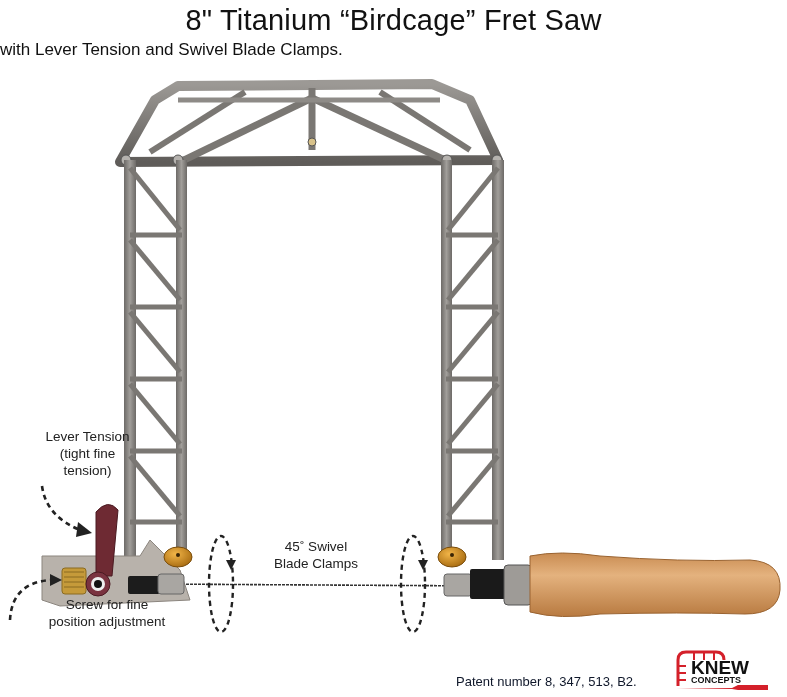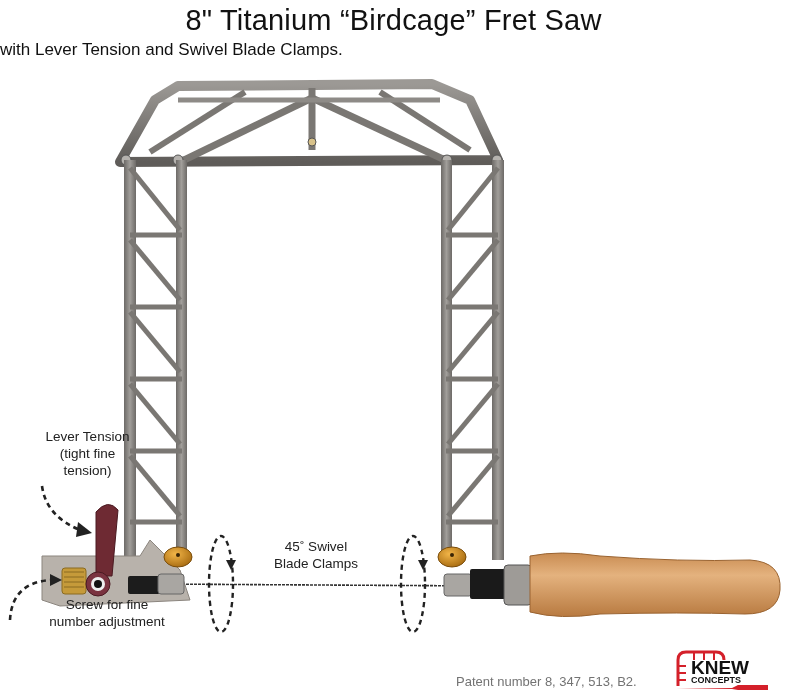--- a/index.html
+++ b/index.html
@@ -1,21 +1,21 @@
 <!DOCTYPE html>
 <html><head>
 <meta charset="utf-8">
 <style>
   * { margin:0; padding:0; box-sizing:border-box; }
   html, body { width:787px; height:697px; background:#ffffff; overflow:hidden; }
   body { position:relative; font-family:"Liberation Sans", sans-serif; color:#111; }
   .title { position:absolute; left:0; top:4px; width:787px; text-align:center; font-size:29px; font-weight:normal; letter-spacing:0.2px; color:#111; }
   .subtitle { position:absolute; left:0; top:40px; width:634px; font-size:17px; color:#111; }
   .label { position:absolute; font-size:13.5px; line-height:17px; color:#222; text-align:center; font-family:"Liberation Sans", sans-serif; font-stretch:condensed; }
-  .patent { position:absolute; left:456px; top:674px; font-size:13px; color:#737373; }
+  .patent { position:absolute; left:456px; top:674px; font-size:13px; color:#0f172a; }
   svg.art { position:absolute; left:0; top:0; }
   .logo { position:absolute; left:672px; top:648px; width:100px; height:44px; }
 </style>
 </head>
 <body>
 
 <div class="title">8" Titanium “Birdcage” Fret Saw</div>
 <div class="subtitle">with Lever Tension and Swivel Blade Clamps.</div>
 
 <svg class="art" width="787" height="697" viewBox="0 0 787 697">
@@ -144,21 +144,21 @@
   <div>tension)</div>
 </div>
 
 <div class="label" style="left:256px; top:538px; width:120px;">
   <div>45˚ Swivel</div>
   <div>Blade Clamps</div>
 </div>
 
 <div class="label" style="left:8px; top:596px; width:126px;margin-left:36px;">
   <div>Screw for fine</div>
-  <div>number adjustment</div>
+  <div>position adjustment</div>
 </div>
 
 <div class="patent">Patent number 8, 347, 513, B2.</div>
 
 <svg class="logo" viewBox="0 0 100 44">
   <path d="M6 38 L6 12 Q6 4 14 4 L44 4 Q52 4 52 12" fill="none" stroke="#d4202a" stroke-width="3"></path>
   <g stroke="#d4202a" stroke-width="2">
     <line x1="6" y1="18" x2="14" y2="18"></line>
       <line x1="6" y1="25" x2="14" y2="25"></line>
       <line x1="6" y1="32" x2="14" y2="32"></line>

